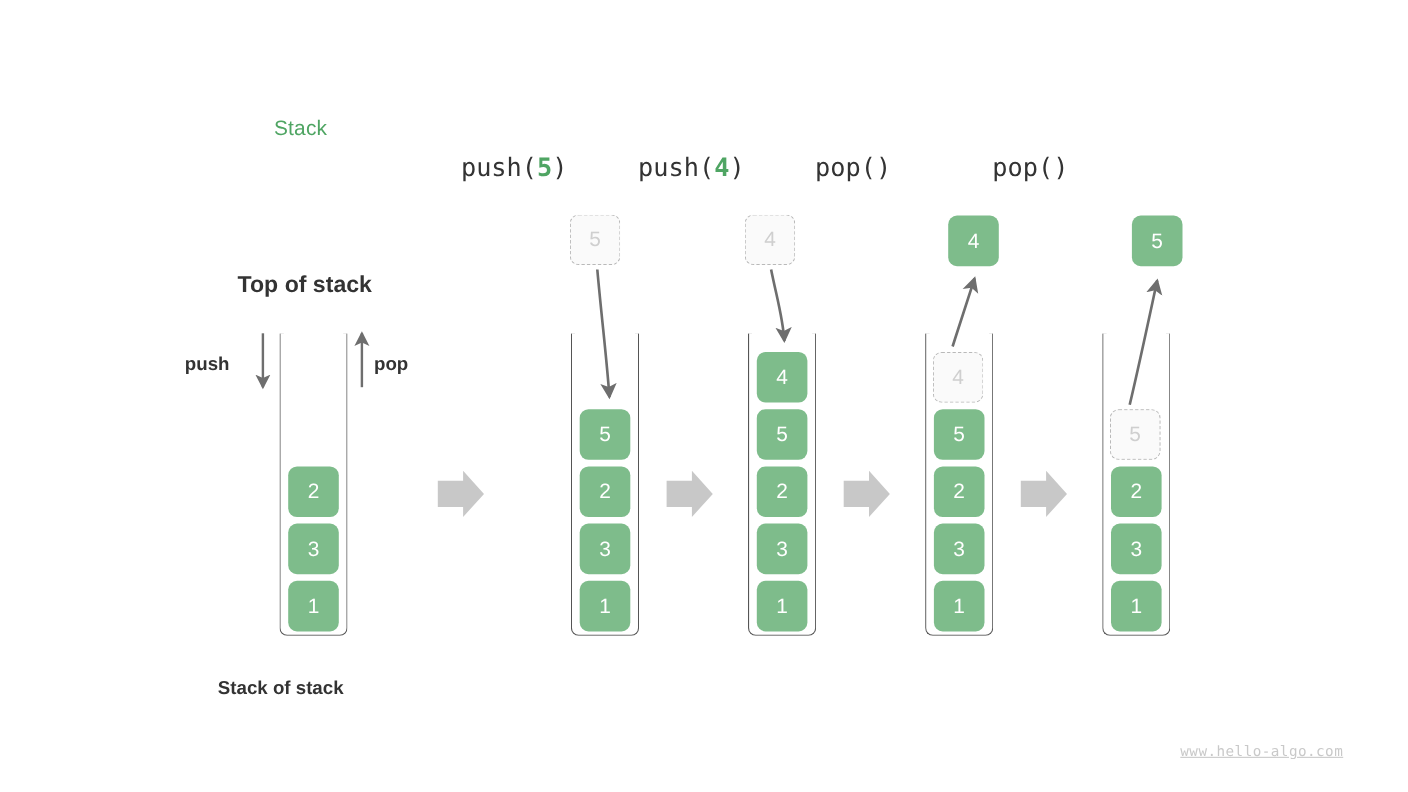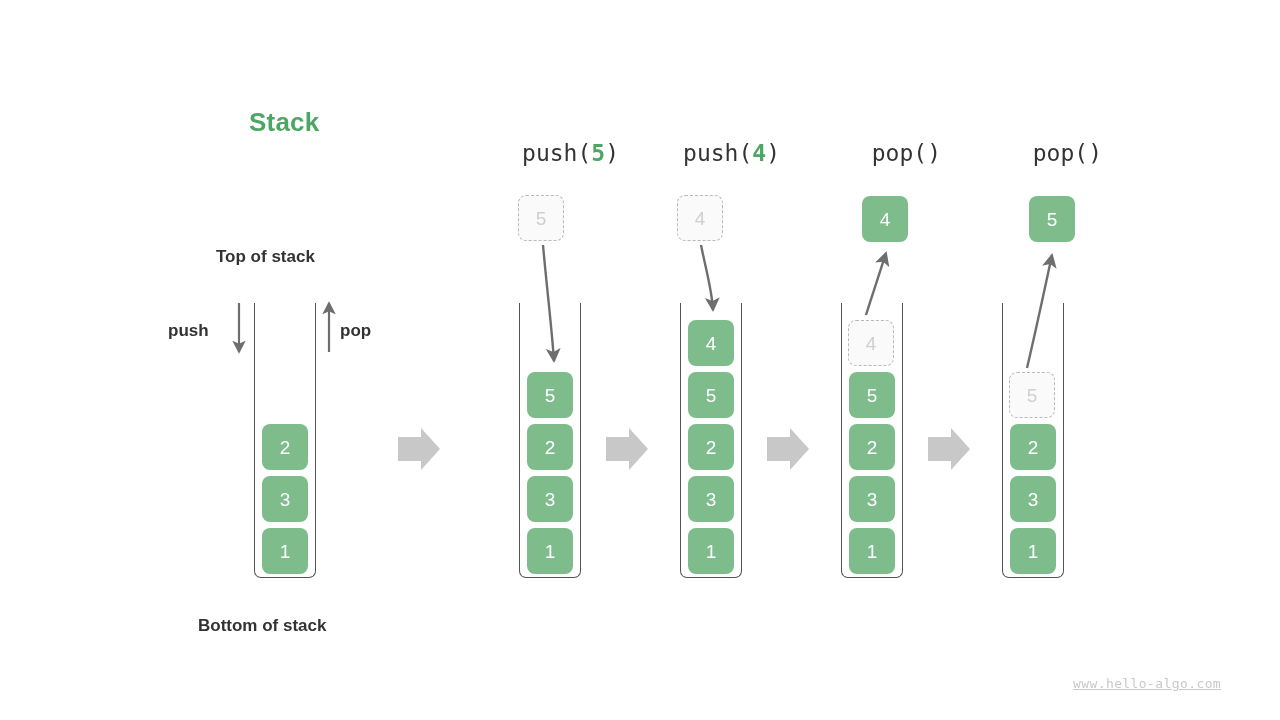--- a/index.html
+++ b/index.html
@@ -13,28 +13,28 @@
     position: relative;
     overflow: hidden;
     font-family: "Liberation Sans", sans-serif;
     -webkit-font-smoothing: antialiased;
   }
   .abs { position: absolute; }
 
   
   .title-stack {
     left: 249px; top: 107px;
-    font-size: 26px;
-    font-weight: bold;
+    font-size: 19px;
+    font-weight: normal;
     color: #4FA563;
     letter-spacing: 0.2px;
   }
   .label-top {
     left: 216px; top: 247px;
-    font-size: 17px;
+    font-size: 21px;
     font-weight: bold;
     color: #333333;
   }
   .label-bottom {
     left: 198px; top: 616px;
     font-size: 17px;
     font-weight: bold;
     color: #333333;
   }
   .label-push {
@@ -57,21 +57,21 @@
     font-size: 13px;
     color: #c9c9c9;
     letter-spacing: 0.4px;
     text-decoration: underline;
   }
 
   
   .op-header {
     top: 140px;
     width: 200px;
-    text-align: right;
+    text-align: left;
     font-family: "DejaVu Sans Mono", monospace;
     font-size: 23px;
     color: #333333;
   }
   .op-header .arg { color: #4FA563; font-weight: bold; }
 
   
   .stack-box {
     width: 62px;
     border-left: 1.6px solid #555555;
@@ -113,21 +113,21 @@
     left: 0; top: 0;
     width: 1280px; height: 720px;
     pointer-events: none;
   }
 </style>
 </head>
 <body>
 
 <div class="abs title-stack">Stack</div>
 <div class="abs label-top">Top of stack</div>
-<div class="abs label-bottom">Bottom of stack</div>
+<div class="abs label-bottom">Stack of stack</div>
 <div class="abs label-push">push</div>
 <div class="abs label-pop">pop</div>
 <div class="abs watermark">www.hello-algo.com</div>
 
 <div class="abs op-header" style="left:419px;">
   <span>push(</span><span class="arg">5</span><span>)</span>
 </div>
 <div class="abs op-header" style="left:580px;">
   <span>push(</span><span class="arg">4</span><span>)</span>
 </div>

